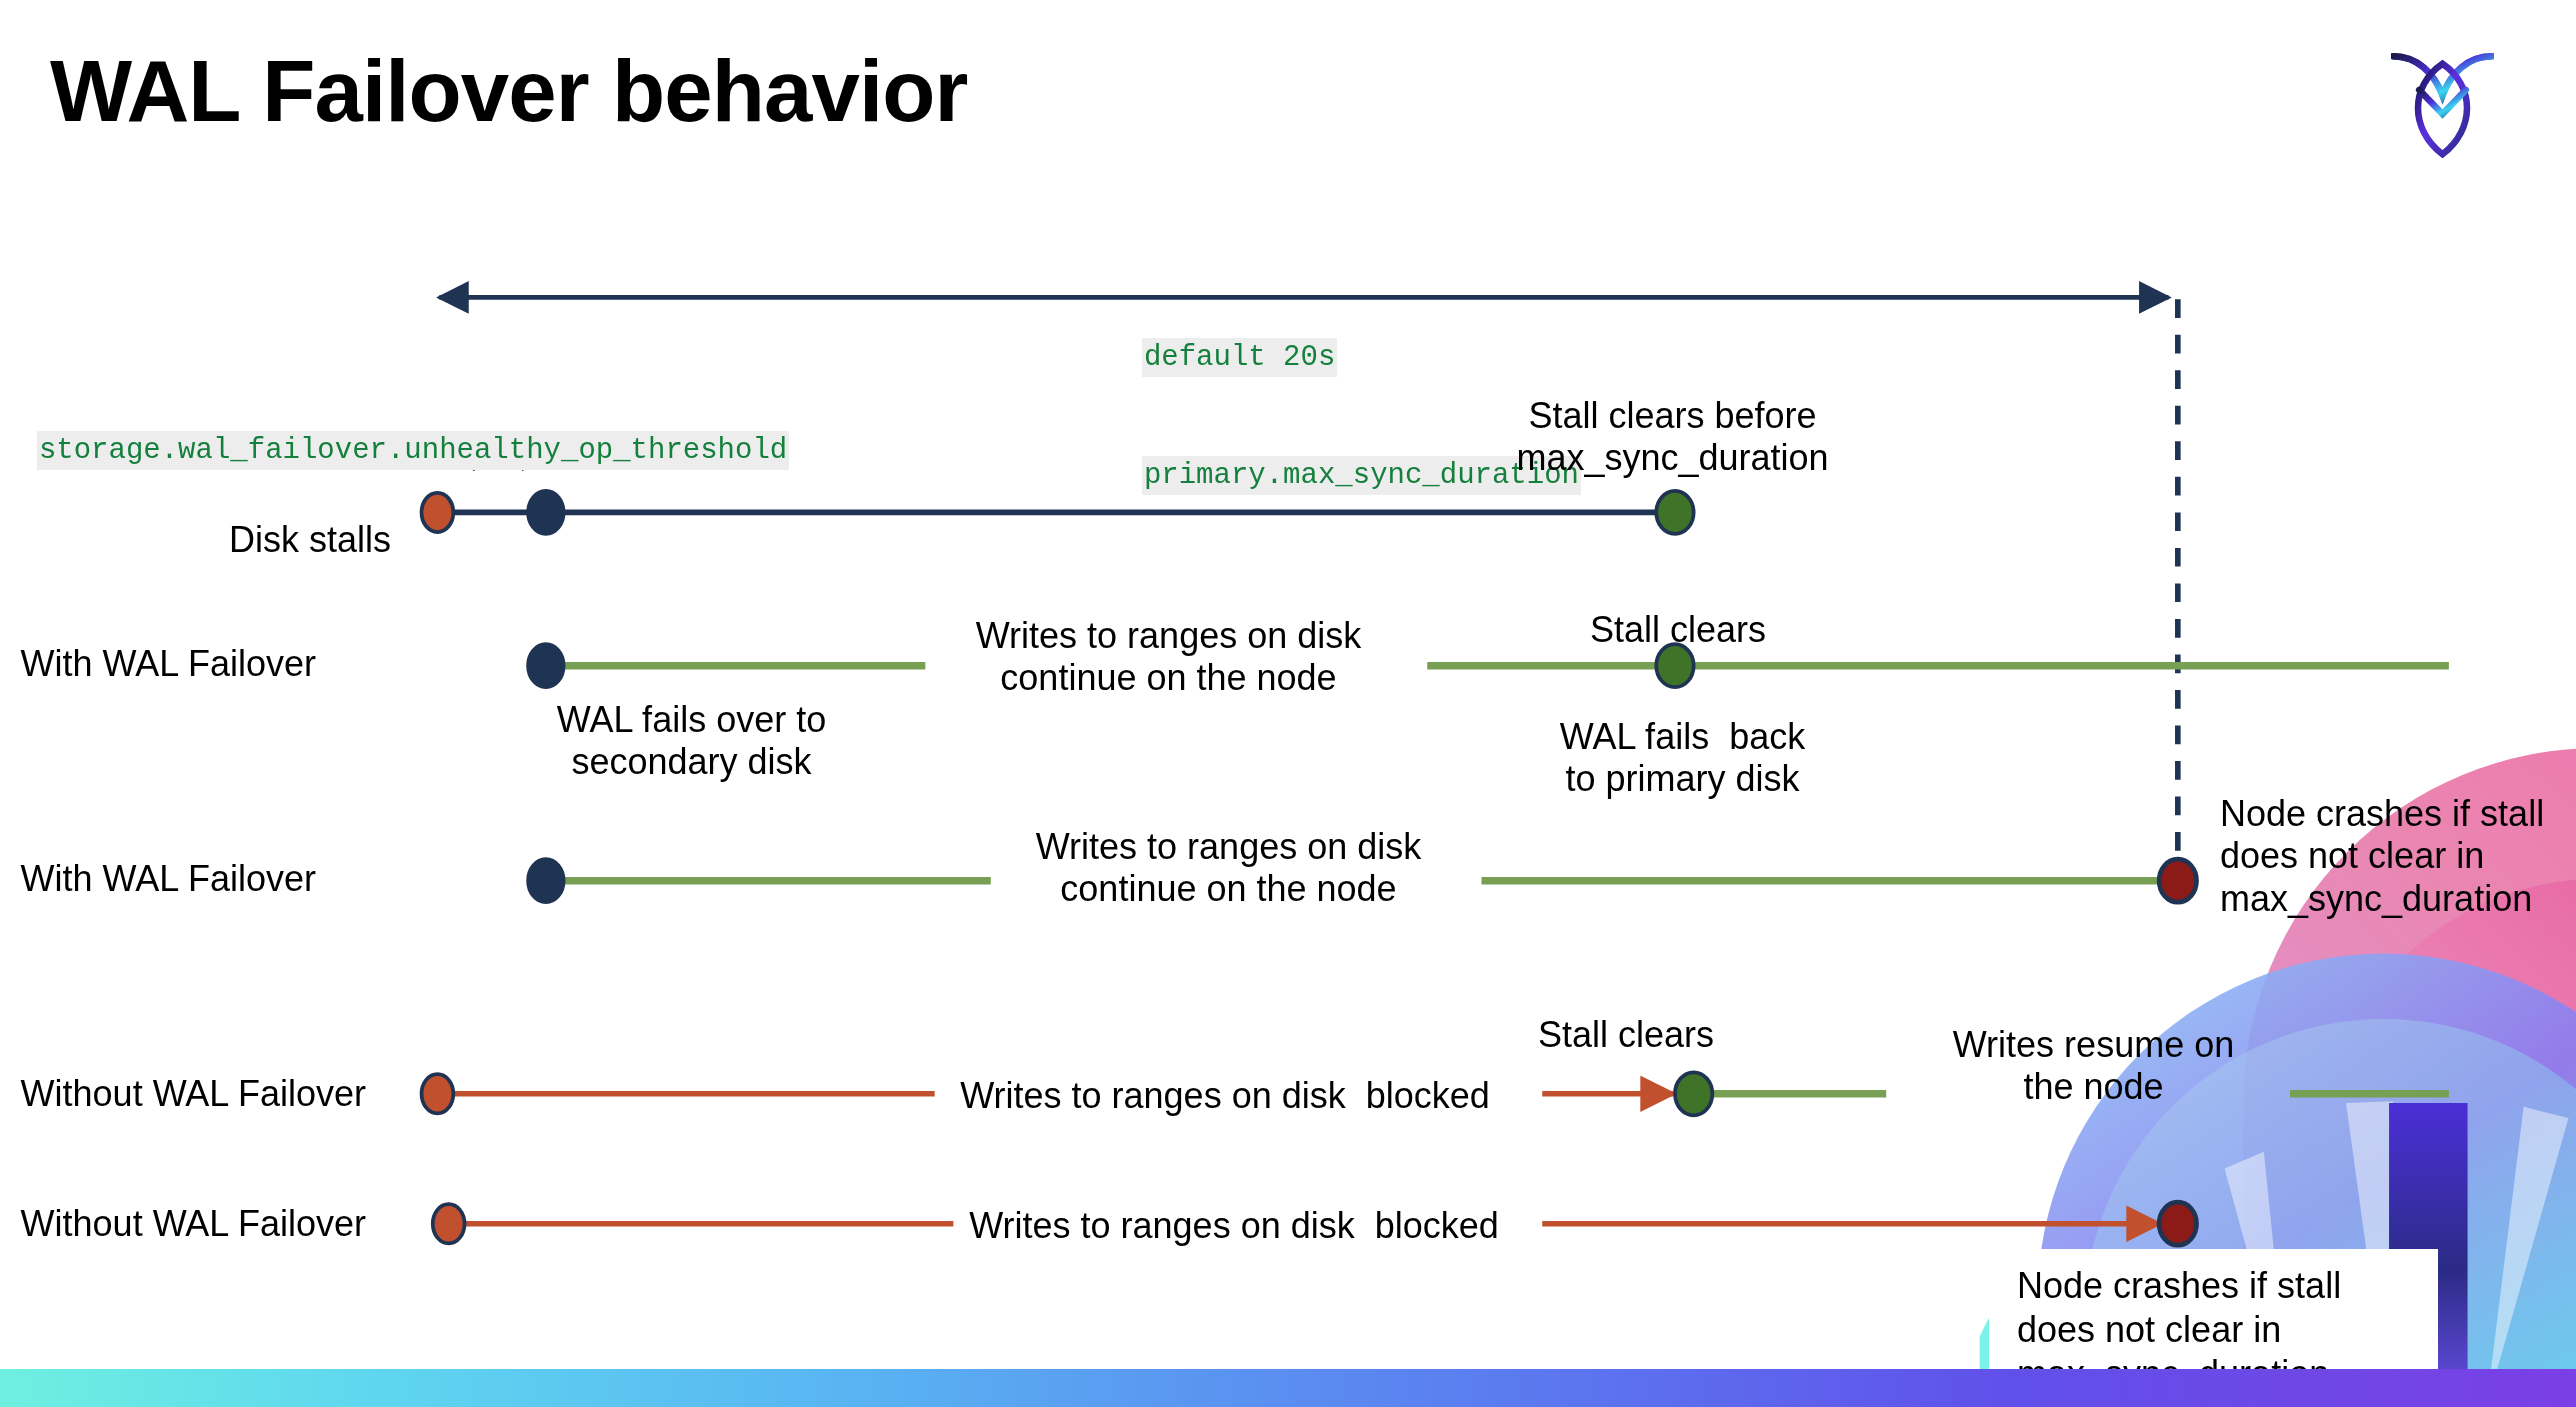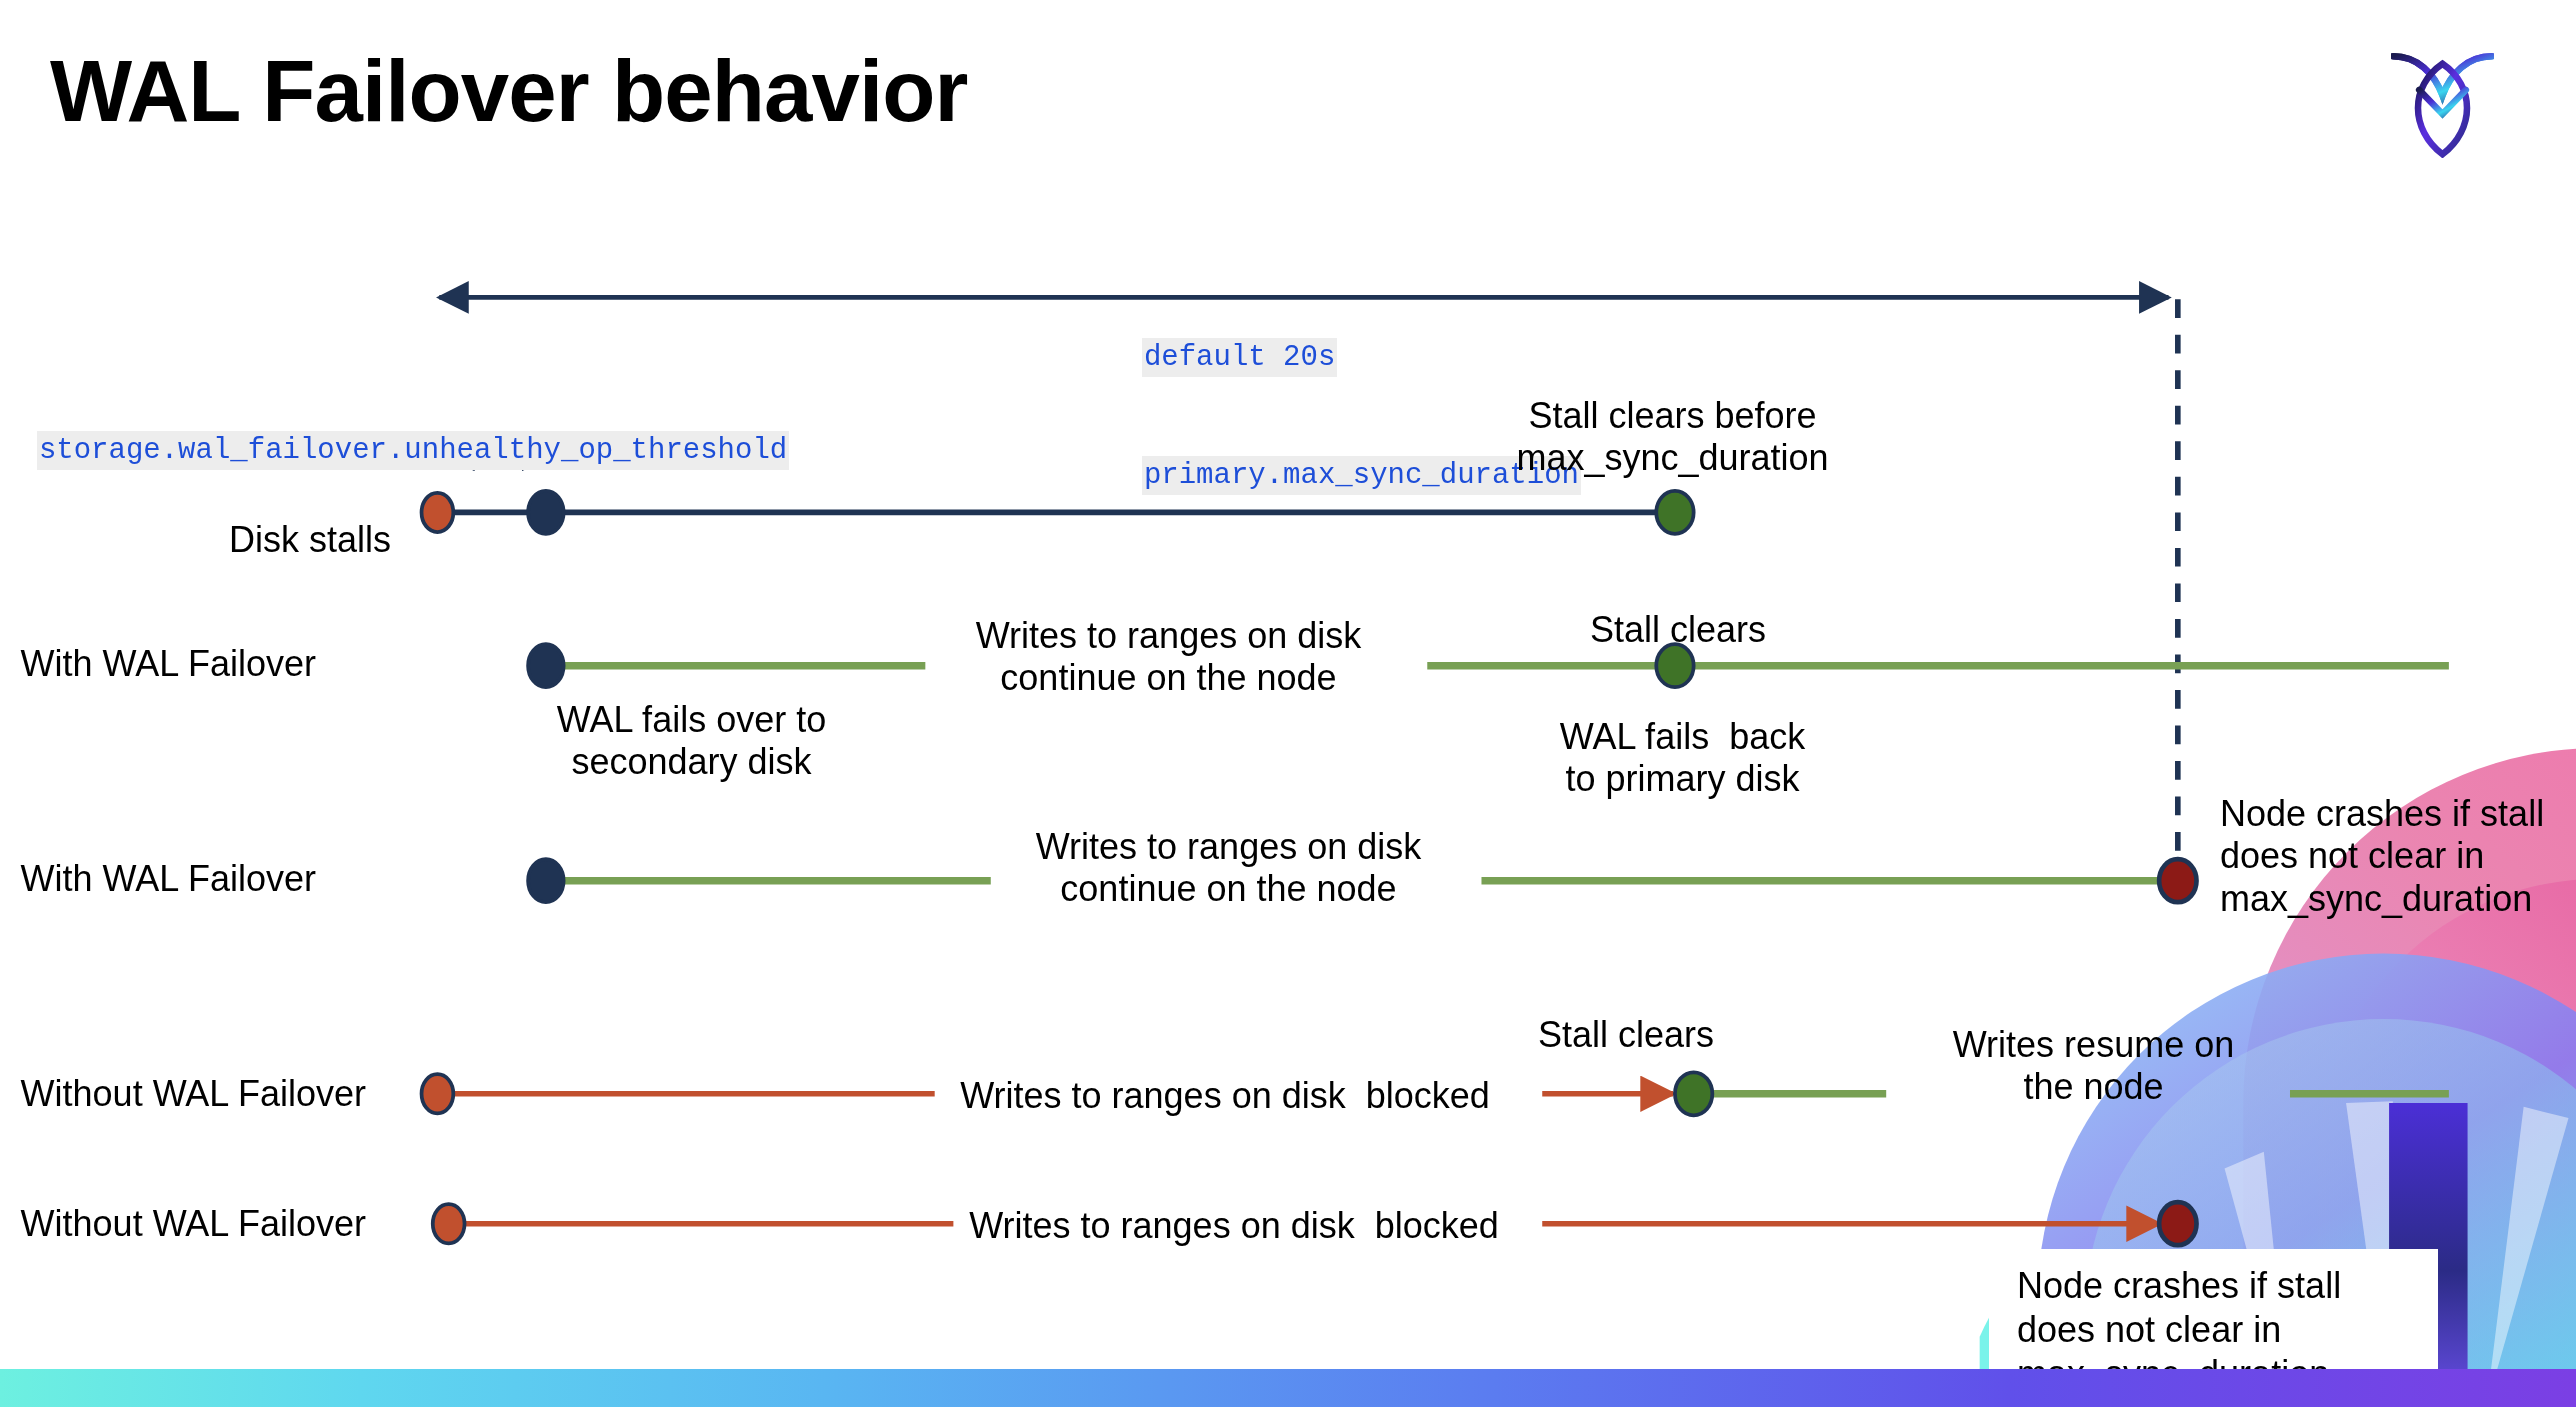--- a/index.html
+++ b/index.html
@@ -18,21 +18,21 @@
 
   
   .txt{position:absolute;font-size:36px;line-height:1.18;color:#000;white-space:pre;}
   .txt.c{text-align:center;}
   .txt.l{text-align:left;}
   .txt.r{text-align:right;margin-top:28px;}
 
   
   .mono{
     position:absolute;font-family:"Liberation Mono",monospace;
-    font-size:29px;line-height:1.35;color:#1d4ed8;white-space:pre;
+    font-size:29px;line-height:1.35;color:#15803d;white-space:pre;
   }
   .mono span{background:#ededed;display:inline-block;padding:0 1.9px;}
 
   
   .layer{position:absolute;left:0;top:0;width:2576px;height:1408px;}
 
   
   .bottombar{
     position:absolute;left:0;bottom:0;width:2576px;height:39px;
     background:linear-gradient(90deg,#6df0e0 0%,#5fd7ef 14%,#59b6f2 32%,#5b7cf0 58%,#6050ea 78%,#7b3fe4 100%);

